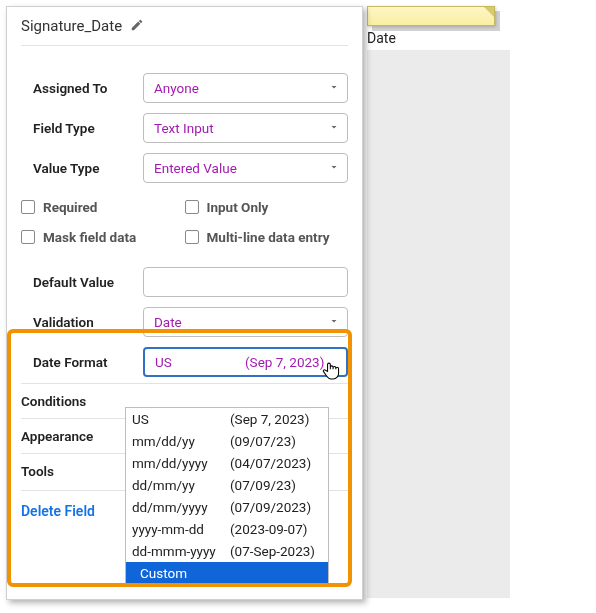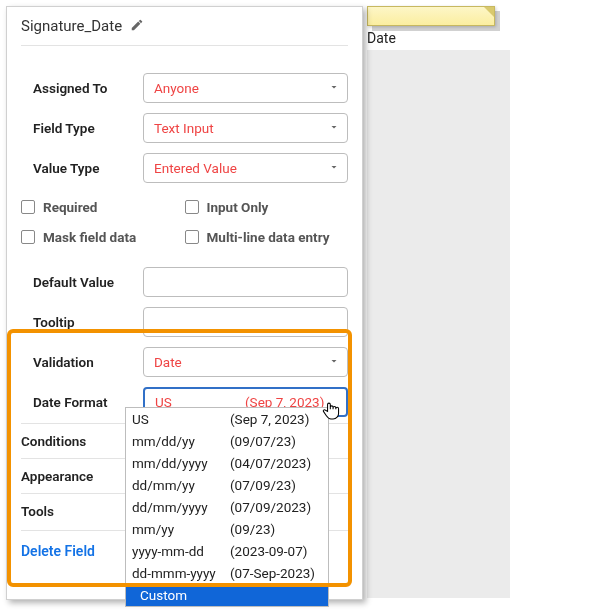--- a/index.html
+++ b/index.html
@@ -47,21 +47,21 @@
     font-size: 13.5px;
   }
   .select, .text-input {
     flex: 1;
     height: 30px;
     border: 1px solid #bdbdbd;
     border-radius: 4px;
     background: #fff;
     padding: 0 16px 0 10px;
     font-size: 13.5px;
-    color: #ef4444;
+    color: #a21caf;
     position: relative;
     display: flex;
     align-items: center;
     cursor: pointer;
   }
   .text-input { cursor: text; }
   .select-wrap { position: relative; flex: 1; }
   .chevron {
     position: absolute;
     right: 8px;
@@ -280,24 +280,20 @@
       <div class="cb"></div>
       <span class="cb-label">Multi-line data entry</span>
     </div>
   </div>
 
   <div class="form-row">
     <span class="label">Default Value</span>
     <div class="text-input"></div>
   </div>
 
-  <div class="form-row">
-    <span class="label">Tooltip</span>
-    <div class="text-input"></div>
-  </div>
 
   <div class="form-row validation-group">
     <span class="label">Validation</span>
     <div class="select-wrap">
       <div class="select">
         <span>Date</span>
       </div>
       <span class="chevron"><svg viewBox="0 0 24 24">
             <path d="M7 10l5 5 5-5z"></path>
           </svg></span>
@@ -343,24 +339,20 @@
     </div>
     <div class="dd-item">
       <span class="fmt">dd/mm/yy</span>
       <span>(07/09/23)</span>
     </div>
     <div class="dd-item">
       <span class="fmt">dd/mm/yyyy</span>
       <span>(07/09/2023)</span>
     </div>
     <div class="dd-item">
-      <span class="fmt">mm/yy</span>
-      <span>(09/23)</span>
-    </div>
-    <div class="dd-item">
       <span class="fmt">yyyy-mm-dd</span>
       <span>(2023-09-07)</span>
     </div>
     <div class="dd-item">
       <span class="fmt">dd-mmm-yyyy</span>
       <span>(07-Sep-2023)</span>
     </div>
     <div class="dd-item sel">
       <span class="fmt">Custom</span>
       <span></span>

